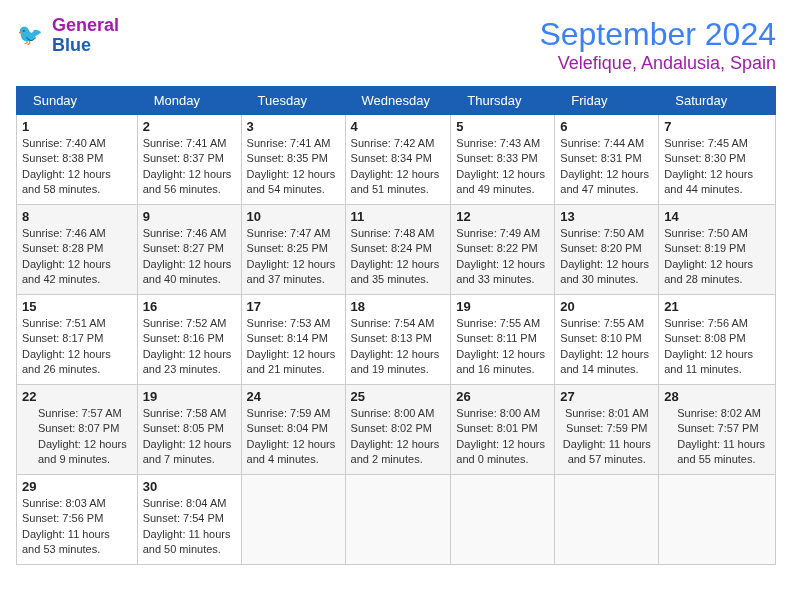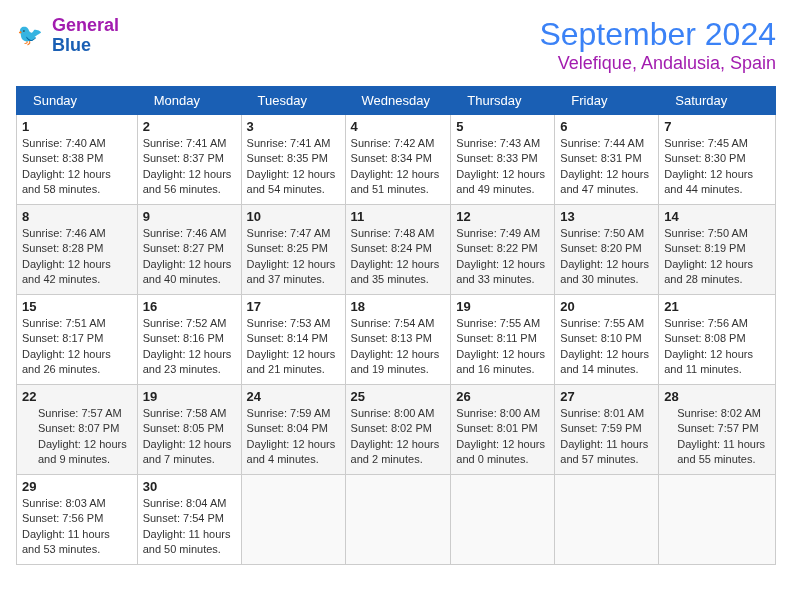--- a/index.html
+++ b/index.html
@@ -301,21 +301,21 @@
         </td>
         <td>
           <span class="day-num">26</span>
           <div class="day-info" style="white-space: pre-line;">Sunrise: 8:00 AM
 Sunset: 8:01 PM
 Daylight: 12 hours
 and 0 minutes.</div>
         </td>
         <td>
           <span class="day-num">27</span>
-          <div class="day-info" style="white-space: pre-line;">Sunrise: 8:01 AM
+          <div class="day-info" style="white-space: pre-line; text-align: center;">Sunrise: 8:01 AM
 Sunset: 7:59 PM
 Daylight: 11 hours
 and 57 minutes.</div>
         </td>
         <td>
           <span class="day-num">28</span>
           <div class="day-info" style="white-space: pre-line; margin-left: 13px;">Sunrise: 8:02 AM
 Sunset: 7:57 PM
 Daylight: 11 hours
 and 55 minutes.</div>

